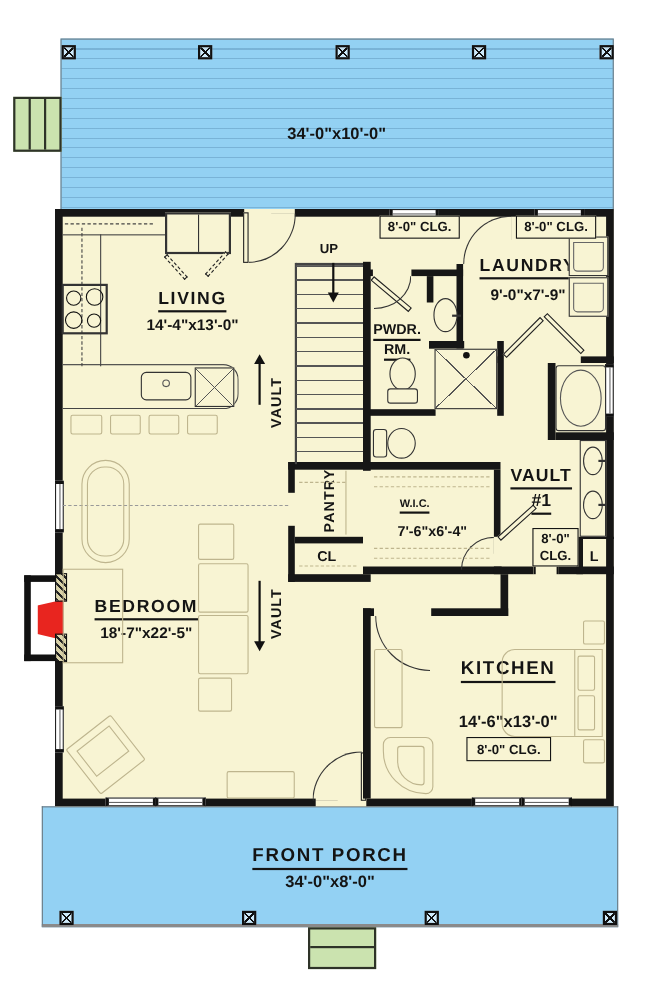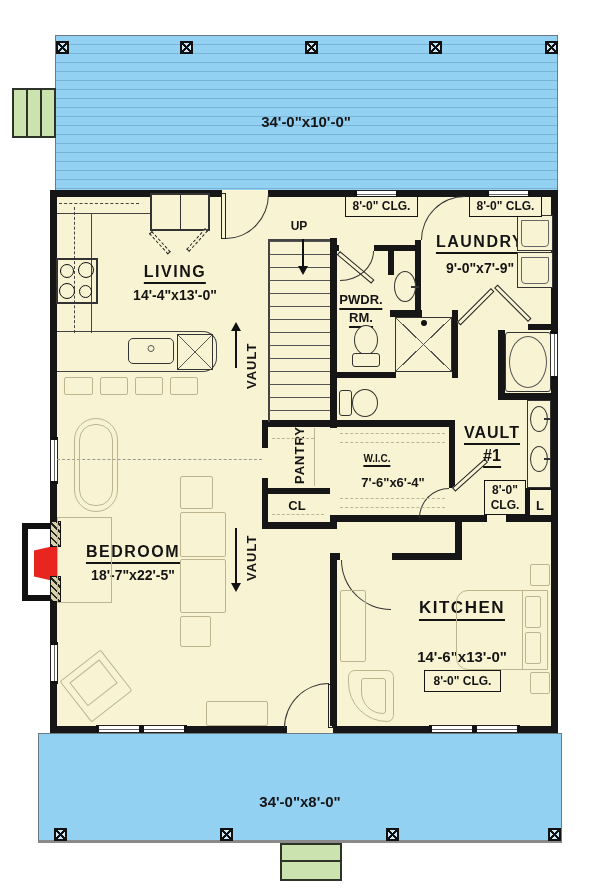--- a/index.html
+++ b/index.html
@@ -63,20 +63,21 @@
     <div style="flex:1;border-right:2px solid #2e3328;"></div>
       <div style="flex:1;border-right:2px solid #2e3328;"></div>
       <div style="flex:1;"></div>
   </div>
 
   <div class="porch" style="left:38px;top:733px;width:524px;height:110px;border-bottom:3px solid #8a8a8a;"></div>
   <div class="post" style="left:54px;top:828px;"></div>
   <div class="post" style="left:220px;top:828px;"></div>
   <div class="post" style="left:386px;top:828px;"></div>
   <div class="post" style="left:548px;top:828px;"></div>
+  <div class="room-title" style="left:300px;top:768px;font-size:17px;">FRONT PORCH</div>
   <div class="room-dims" style="left:300px;top:793px;font-size:15px;">34'-0"x8'-0"</div>
   <div class="steps" style="left:280px;top:843px;width:62px;height:38px;">
     <div style="height:50%;border-bottom:2px solid #2e3328;box-sizing:border-box;"></div>
   </div>
 
   <div class="house"></div>
 
   <div class="win-h" style="left:354px;top:190px;width:45px;"></div>
   <div class="win-h" style="left:486px;top:190px;width:45px;"></div>
   <div class="opening" style="left:222px;top:190px;width:46px;height:8px;"></div>

